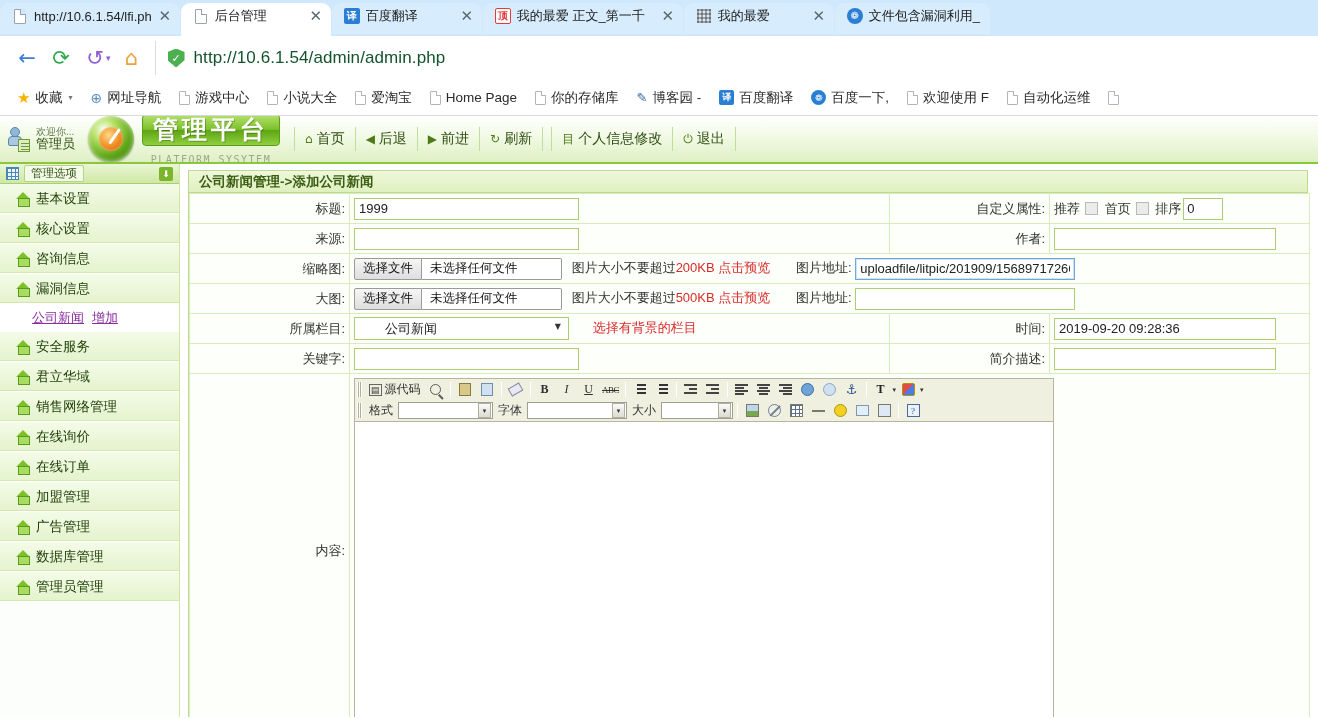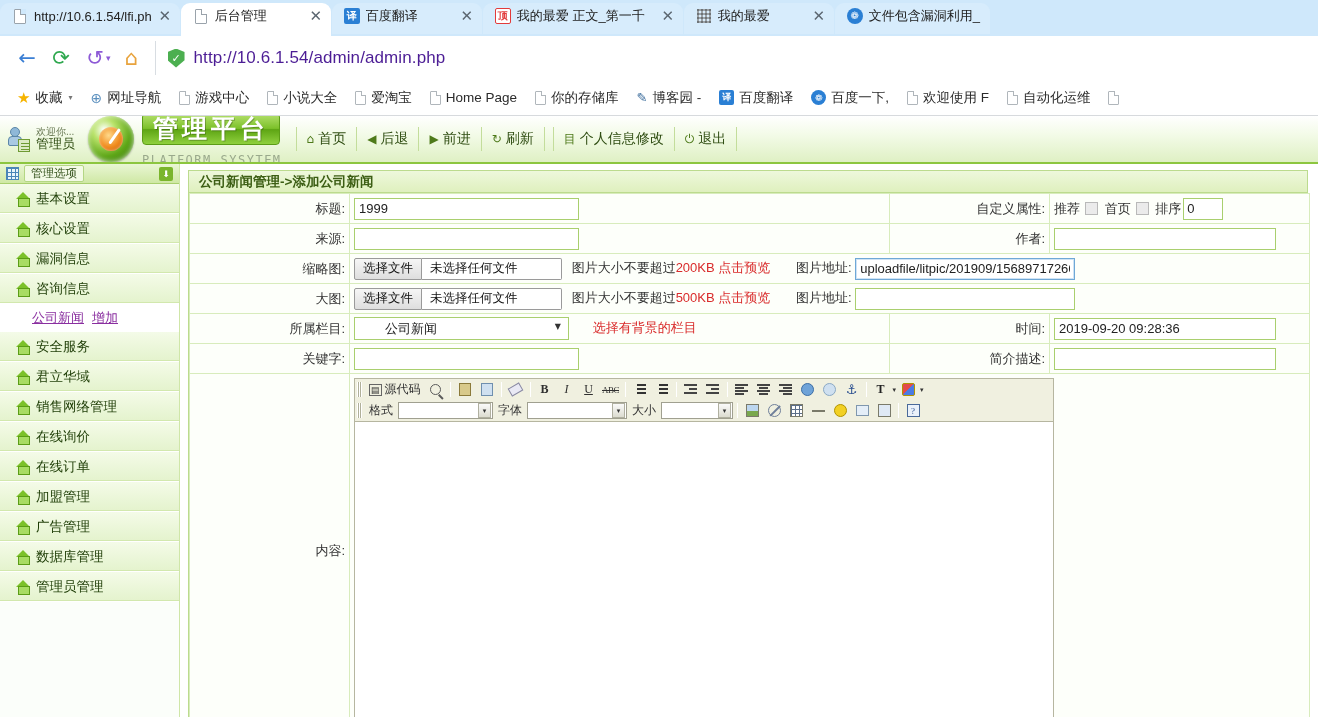--- a/index.html
+++ b/index.html
@@ -140,21 +140,21 @@
     background: #4caf50;
     margin-right: 9px;
     clip-path: polygon(50% 0, 100% 18%, 100% 62%, 50% 100%, 0 62%, 0 18%);
     position: relative; flex:0 0 17px;
   }
   .shield::after{
     content:"✓"; position:absolute; inset:0; color:#fff;
     font-size:11px; display:flex; align-items:center; justify-content:center;
     font-family:"DejaVu Sans",sans-serif;
   }
-  .url-text { font-size: 17px; color: #4c1d95; letter-spacing:.1px;}
+  .url-text { font-size: 17px; color: #14532d; letter-spacing:.1px;}
 
   .bookmarks {
     height: 36px;
     background: #fff;
     display: flex;
     align-items: center;
     padding: 0 8px;
     border-bottom: 1px solid #d7dadd;
     overflow: hidden;
   }
@@ -254,22 +254,22 @@
     background: linear-gradient(to bottom, #b4e06d 0%, #7cc12a 48%, #5ea514 52%, #8fd03e 100%);
     color: #fff;
     font-size: 25px; font-weight: bold;
     padding: 2px 10px 3px 10px;
     border-radius: 4px;
     letter-spacing: 4px;
     text-shadow: 1px 1px 0 rgba(0,0,0,.25);
     border: 1px solid #5b9c16;
   }
   .brand-en {
-    display:block; font-size: 12px; color:#9aa98c; letter-spacing:1.5px;
-    margin-top: 9px; text-align:right;
+    display:block; font-size: 10px; color:#9aa98c; letter-spacing:1.5px;
+    margin-top: 9px; text-align:center;
     font-family:"DejaVu Sans Mono", monospace;
   }
   .hdr-menu { display:flex; align-items:center; position:relative; z-index:2;}
   .hm {
     display:flex; align-items:center; gap:4px;
     padding: 3px 10px;
     font-size: 14px; color:#2f4d12;
     border-right: 1px solid #c3dd9b;
     white-space:nowrap;
   }
@@ -738,25 +738,25 @@
         <div class="side-item">
           <span class="hico"></span>
           <span>基本设置</span>
         </div>
         <div class="side-item">
           <span class="hico"></span>
           <span>核心设置</span>
         </div>
         <div class="side-item">
           <span class="hico"></span>
+          <span>咨询信息</span>
+        </div>
+        <div class="side-item">
+          <span class="hico"></span>
           <span>漏洞信息</span>
-        </div>
-        <div class="side-item">
-          <span class="hico"></span>
-          <span>咨询信息</span>
         </div>
         <div class="side-sub">
           <a>公司新闻</a>
           <a class="add">增加</a>
         </div>
         <div class="side-item">
           <span class="hico"></span>
           <span>安全服务</span>
         </div>
         <div class="side-item">

